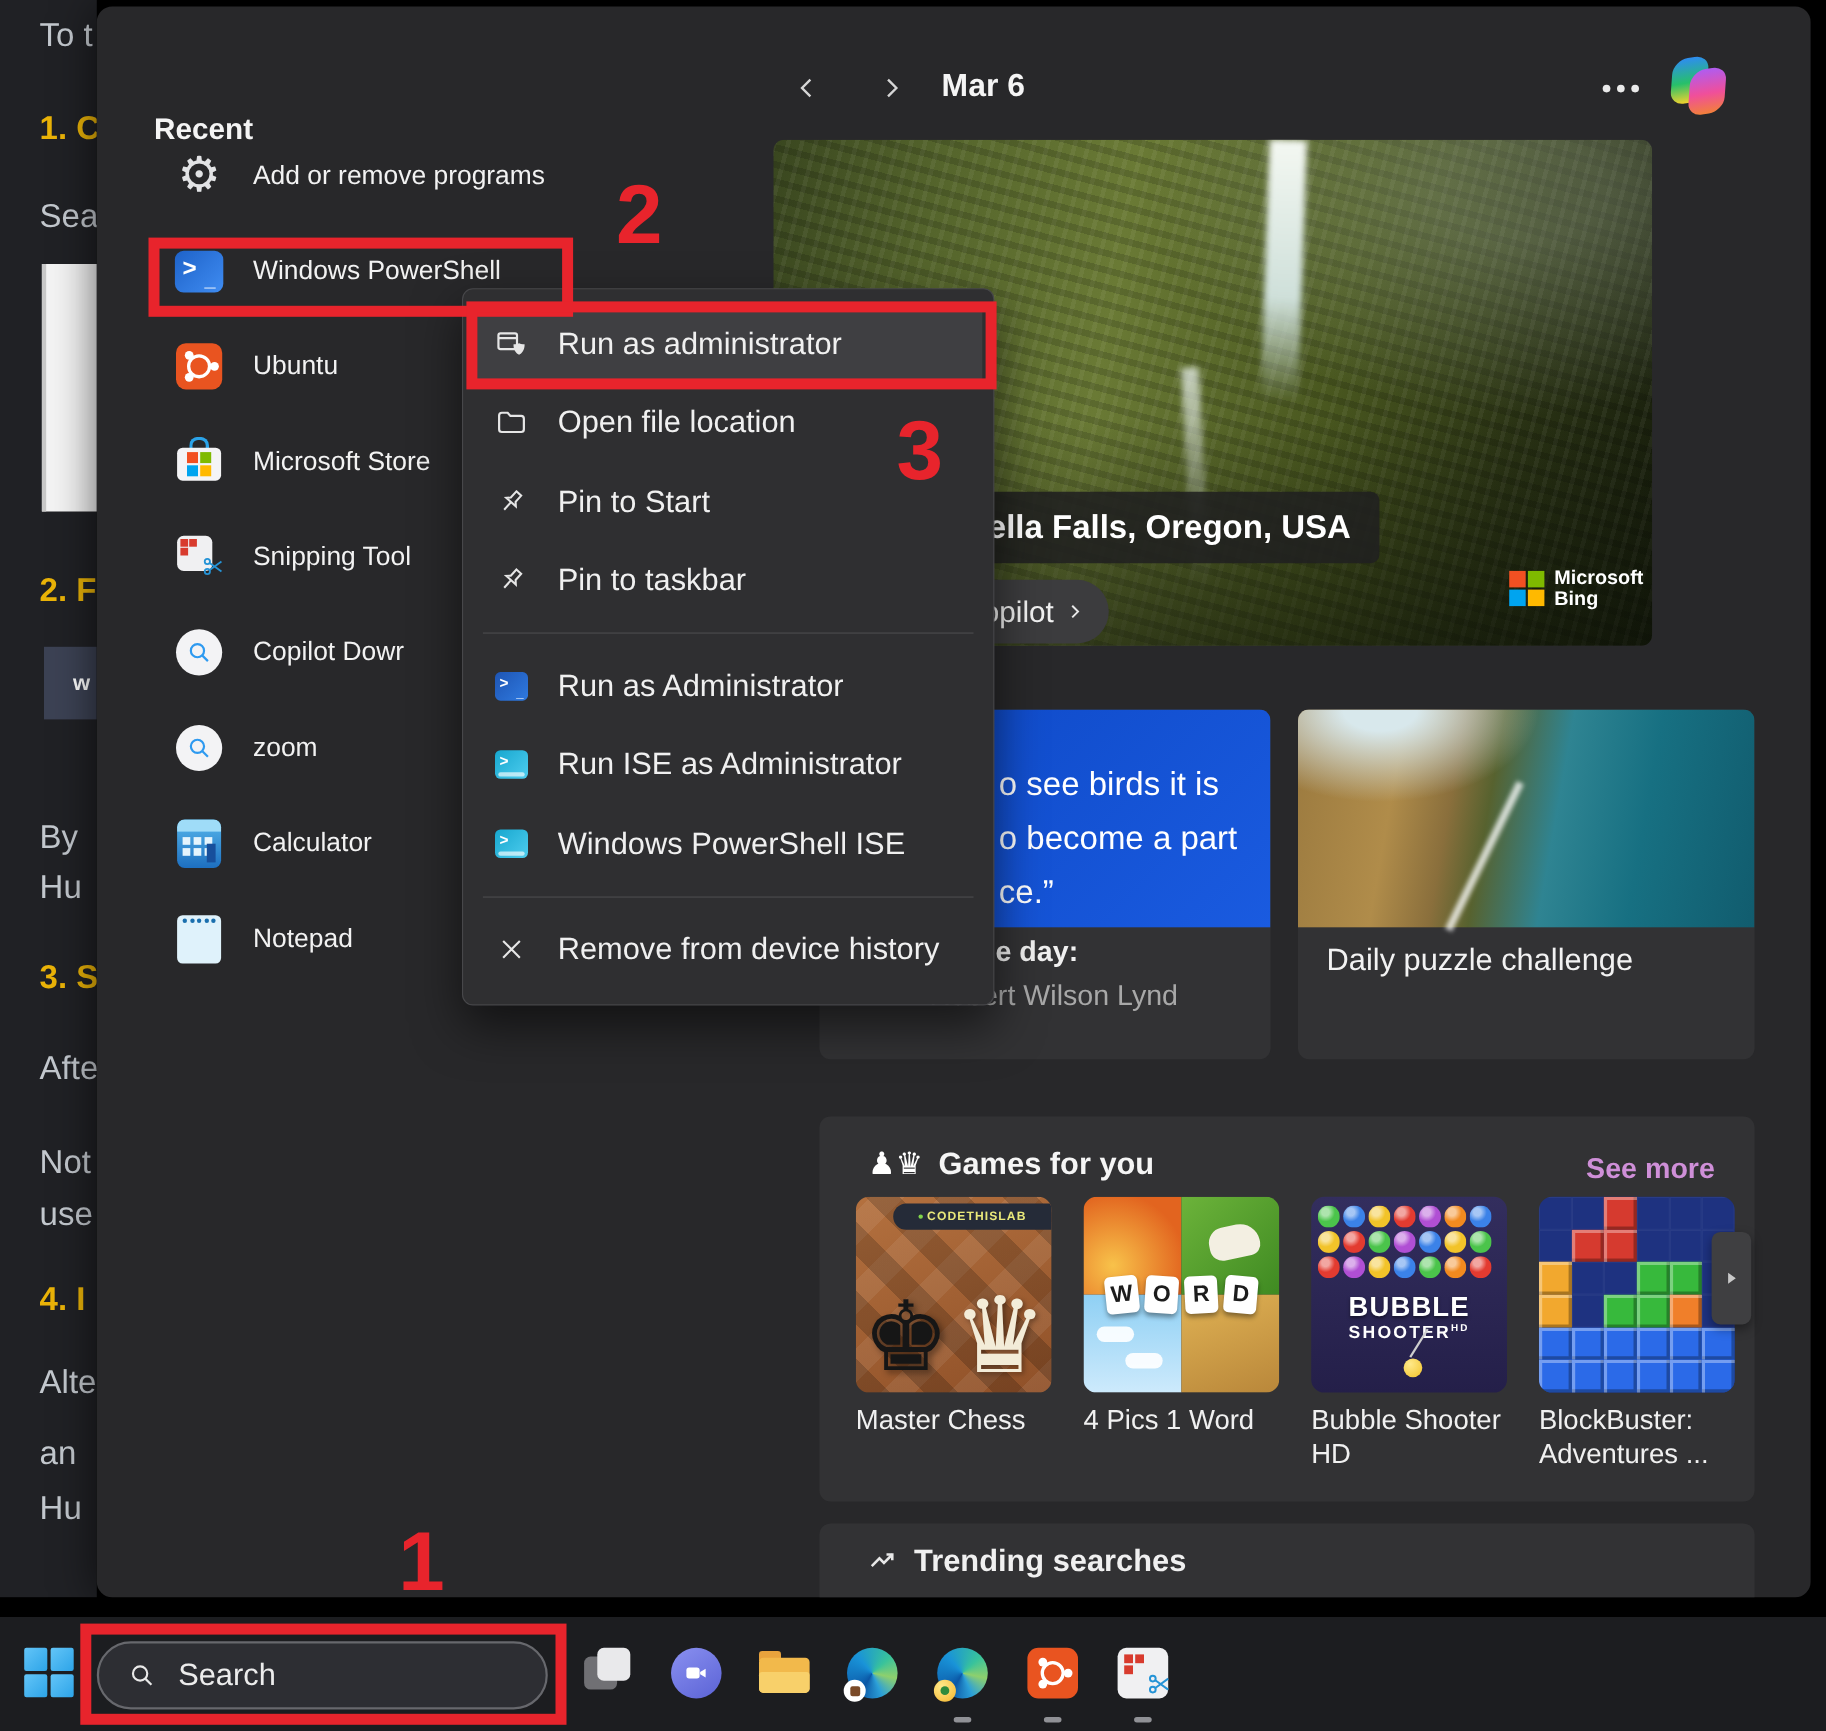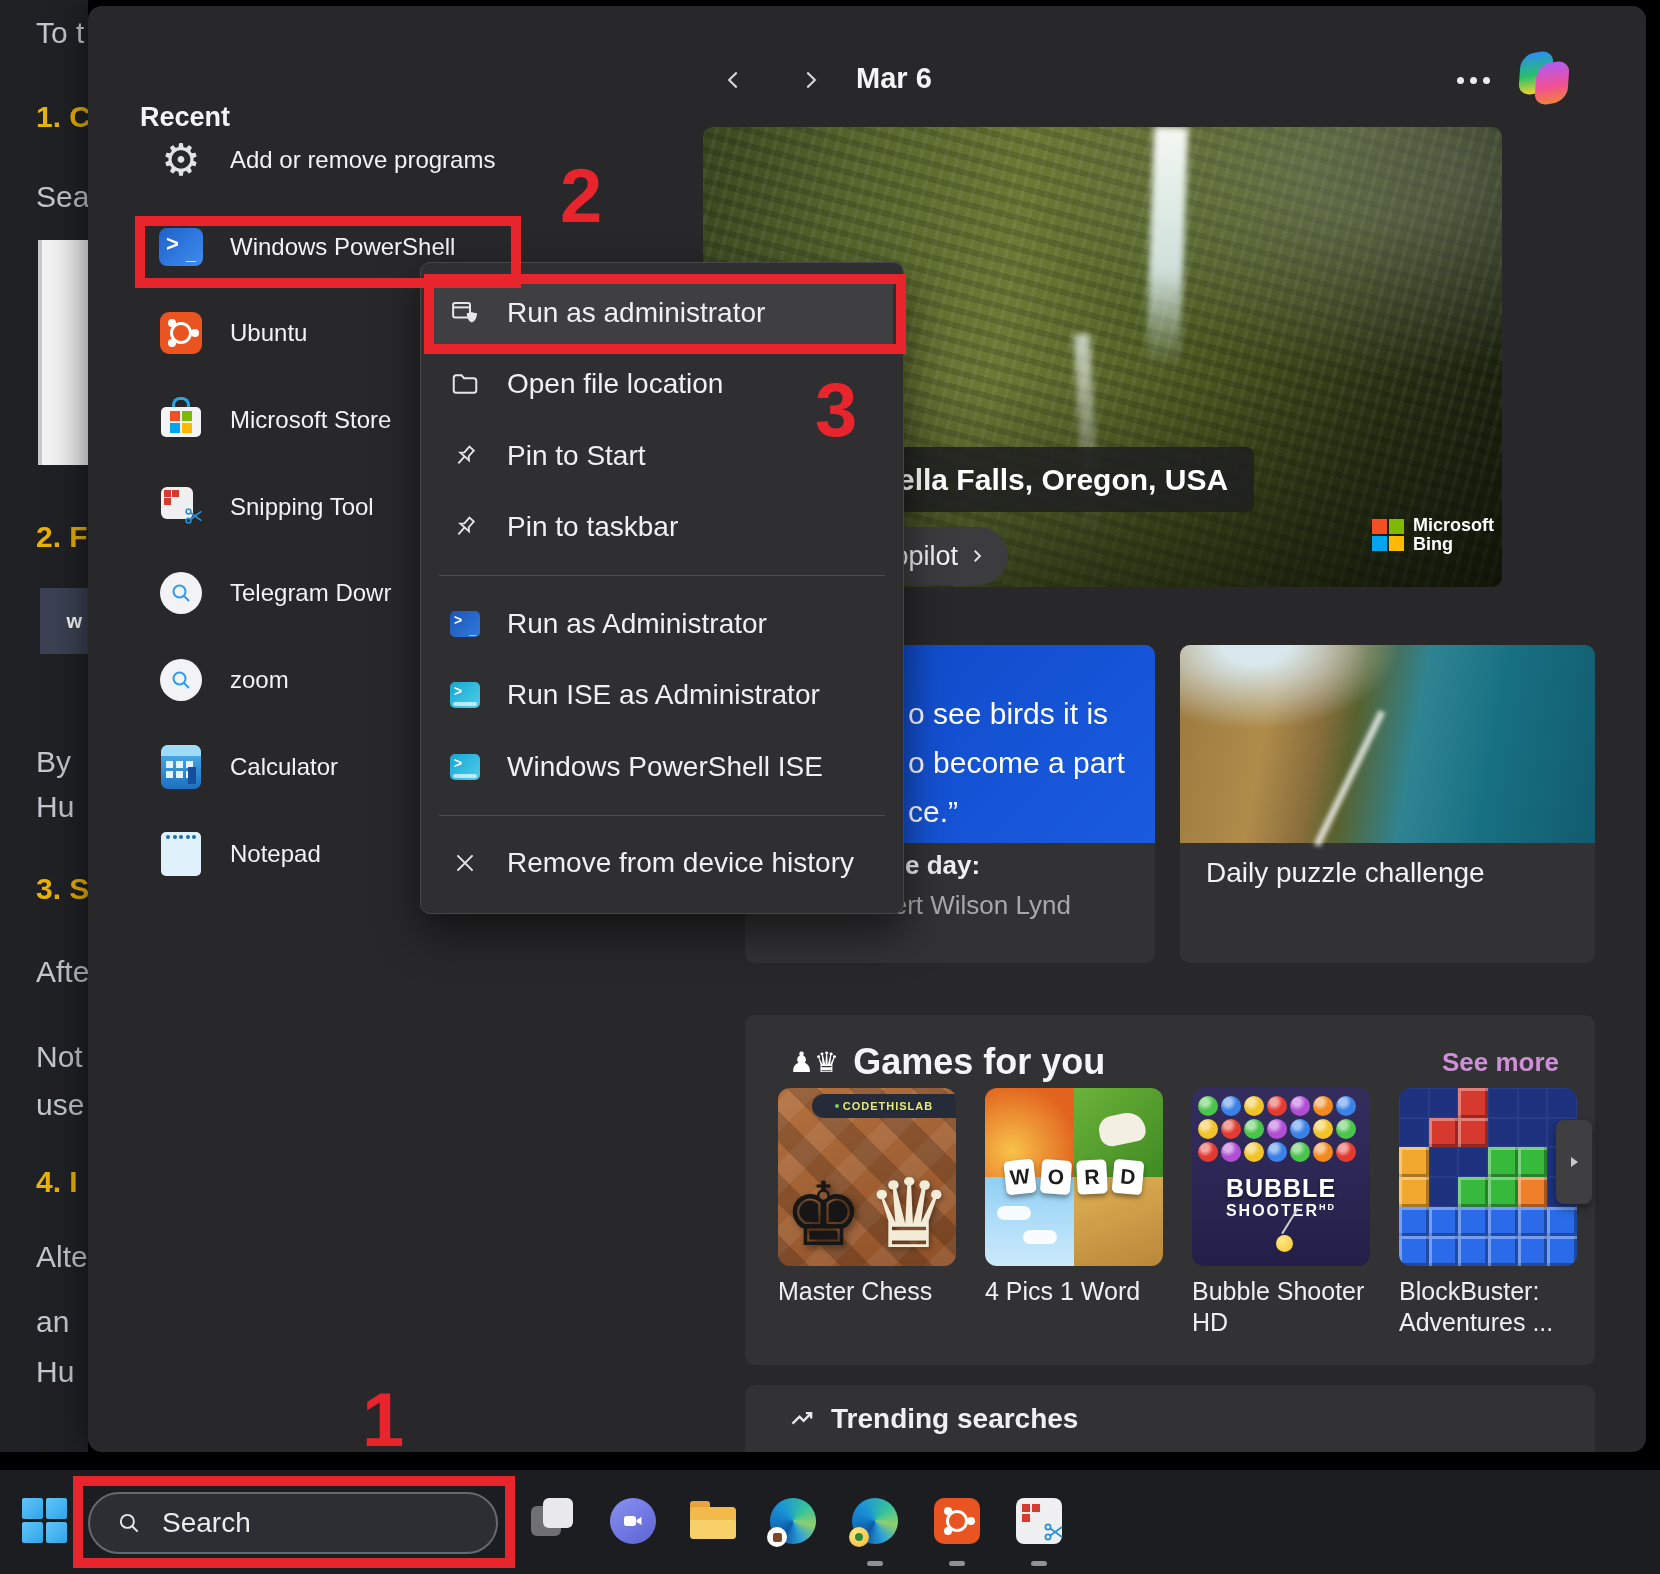--- a/index.html
+++ b/index.html
@@ -109,21 +109,21 @@
         radial-gradient(ellipse at 18% 0%, #d8e8ec 0 7%, transparent 30%),
         linear-gradient(100deg,#9b7a3f 0%,#b08c4a 22%,#8a6f3c 34%,#57622f 42%,#2f8492 56%,#177082 74%,#115c6e 100%);}
   .surf{position:absolute;left:40%;top:30%;width:7px;height:75%;background:rgba(255,255,255,.75);
         transform:rotate(26deg);filter:blur(2px);}
   .puzzle-title{position:absolute;left:26px;top:212px;font-size:28px;color:#f2f2f2;}
 
   
   .games-card{left:745px;top:1015px;width:850px;height:350px;}
   .games-head{position:absolute;left:44px;top:26px;display:flex;align-items:center;gap:14px;}
   .chess-glyph{font-size:28px;color:#fff;}
-  .games-title{font-size:36px;font-weight:bold;color:#f5f5f5;}
+  .games-title{font-size:28px;font-weight:bold;color:#f5f5f5;}
   .see-more{position:absolute;right:36px;top:32px;font-size:26px;font-weight:bold;color:#cf8fd8;cursor:pointer;}
   .tiles{position:absolute;left:33px;top:73px;display:flex;gap:29px;}
   .tilecol{width:178px;display:flex;flex-direction:column;}
   .thumb{width:178px;height:178px;border-radius:12px;overflow:hidden;position:relative;}
   .tile-cap{margin-top:10px;font-size:25px;line-height:31px;color:#f0f0f0;}
 
   .t1{background:
         repeating-linear-gradient(45deg, rgba(0,0,0,.18) 0 22px, transparent 22px 44px),
         repeating-linear-gradient(-45deg, rgba(255,255,255,.07) 0 22px, transparent 22px 44px),
         linear-gradient(160deg,#b4713f,#8f5028);}
@@ -311,21 +311,21 @@
 </div>
 <div class="app-row ar5" style="z-index:2">
   <span class="app-ic">
       <span class="searchcirc">
         <svg width="24" height="24" viewBox="0 0 24 24" fill="none" stroke="#2e9af0" stroke-width="2">
           <circle cx="10.5" cy="10.5" r="6"></circle>
           <path d="M15 15l5 5"></path>
         </svg>
       </span>
     </span>
-  <span class="app-label">Telegram Dowr</span>
+  <span class="app-label">Copilot Dowr</span>
 </div>
 <div class="app-row ar6" style="z-index:2">
   <span class="app-ic">
       <span class="searchcirc">
         <svg width="24" height="24" viewBox="0 0 24 24" fill="none" stroke="#2e9af0" stroke-width="2">
           <circle cx="10.5" cy="10.5" r="6"></circle>
           <path d="M15 15l5 5"></path>
         </svg>
       </span>
     </span>

